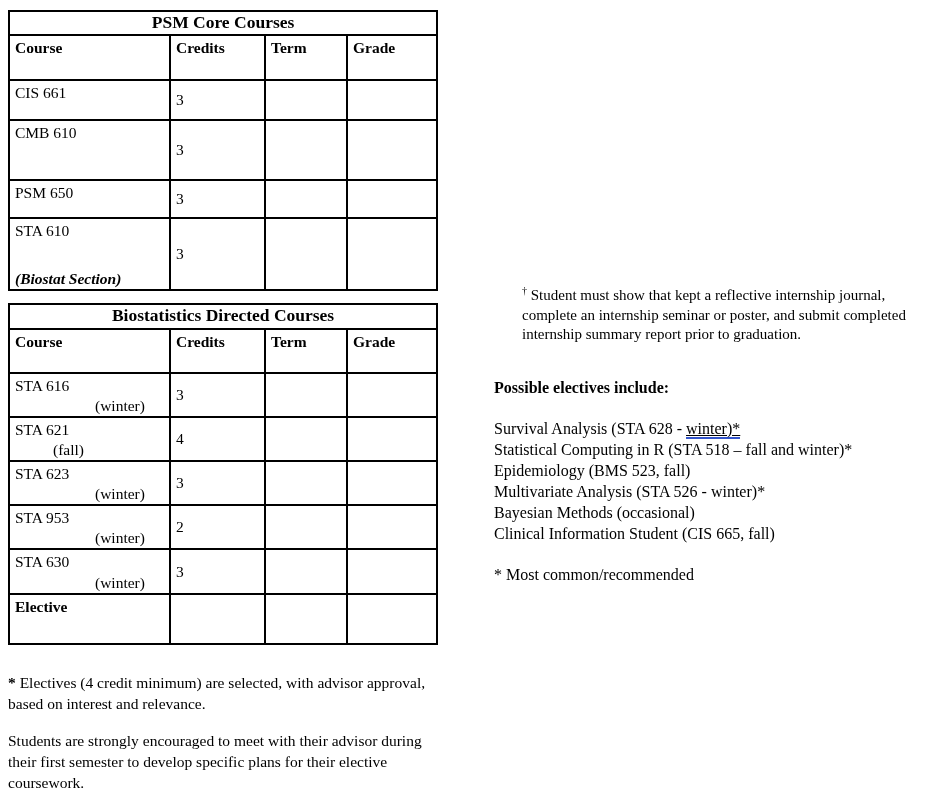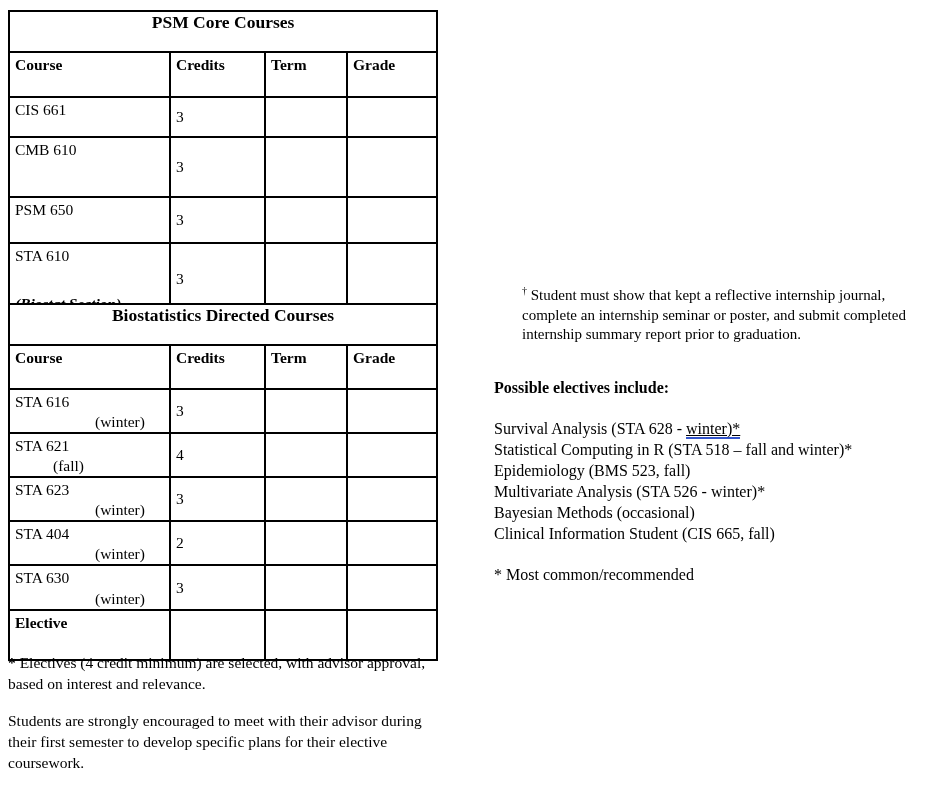--- a/index.html
+++ b/index.html
@@ -26,21 +26,21 @@
     vertical-align: top;
     font-size: 15.5px;
     line-height: 20px;
     padding: 2px 14px 0 5px;
     overflow: hidden;
   }
   .course-table td.title-cell {
     text-align: center;
     font-weight: bold;
     font-size: 17.5px;
-    padding: 0 0 18px 0;
+    padding: 0 0 1px 0;
     line-height: 21px;
   }
   .course-table td.hdr { font-weight: bold; }
   .course-table td.credits-cell { vertical-align: middle; padding-top: 0; }
   .course-code { white-space: nowrap; }
   .course-note { margin-left: 80px; white-space: nowrap; }
   .course-note.fall-indent { margin-left: 38px; }
   .course-note.biostat-note { margin-left: 0; font-weight: bold; font-style: italic; margin-top: 28px; }
   .bold-course { font-weight: bold; }
   .clip-note { line-height: 21px; }
@@ -56,21 +56,21 @@
   #electives-heading { font-weight: bold; font-size: 16px; line-height: 21px; }
   #electives-list { margin-top: 21px; font-size: 16px; line-height: 20.9px; }
   .underline-term {
     text-decoration: underline;
     border-bottom: 2px solid #3355cc;
   }
   #electives-footnote { margin-top: 20px; font-size: 16px; line-height: 21px; }
 
   
   #bottom-notes {
-    position: absolute; left: 8px; top: 652px; width: 470px;
+    position: absolute; left: 8px; top: 672px; width: 470px;
     font-size: 15.5px; line-height: 21px;
   }
   #advisor-note { margin-top: 16px; }
   .star-bold { font-weight: bold; }
 </style>
 </head>
 <body>
 
 <table class="course-table" id="core-table">
   <colgroup>
@@ -98,21 +98,21 @@
     <td></td>
   </tr>
   <tr style="height:60px">
     <td>
           <div class="course-code">CMB 610</div>
         </td>
     <td class="credits-cell">3</td>
     <td></td>
     <td></td>
   </tr>
-  <tr style="height:46px">
+  <tr style="height:38px">
     <td>
           <div class="course-code">PSM 650</div>
         </td>
     <td class="credits-cell">3</td>
     <td></td>
     <td></td>
   </tr>
   <tr style="height:40px">
     <td>
       <div class="course-code">STA 610</div>
@@ -164,21 +164,21 @@
     <td>
       <div class="course-code">STA 623</div>
       <div class="course-note">(winter)</div>
     </td>
     <td class="credits-cell">3</td>
     <td></td>
     <td></td>
   </tr>
   <tr style="height:43px">
     <td>
-      <div class="course-code">STA 404</div>
+      <div class="course-code">STA 953</div>
       <div class="course-note">(winter)</div>
     </td>
     <td class="credits-cell">2</td>
     <td></td>
     <td></td>
   </tr>
   <tr style="height:41px">
     <td>
       <div class="course-code">STA 630</div>
       <div class="course-note clip-note">(winter)</div>

